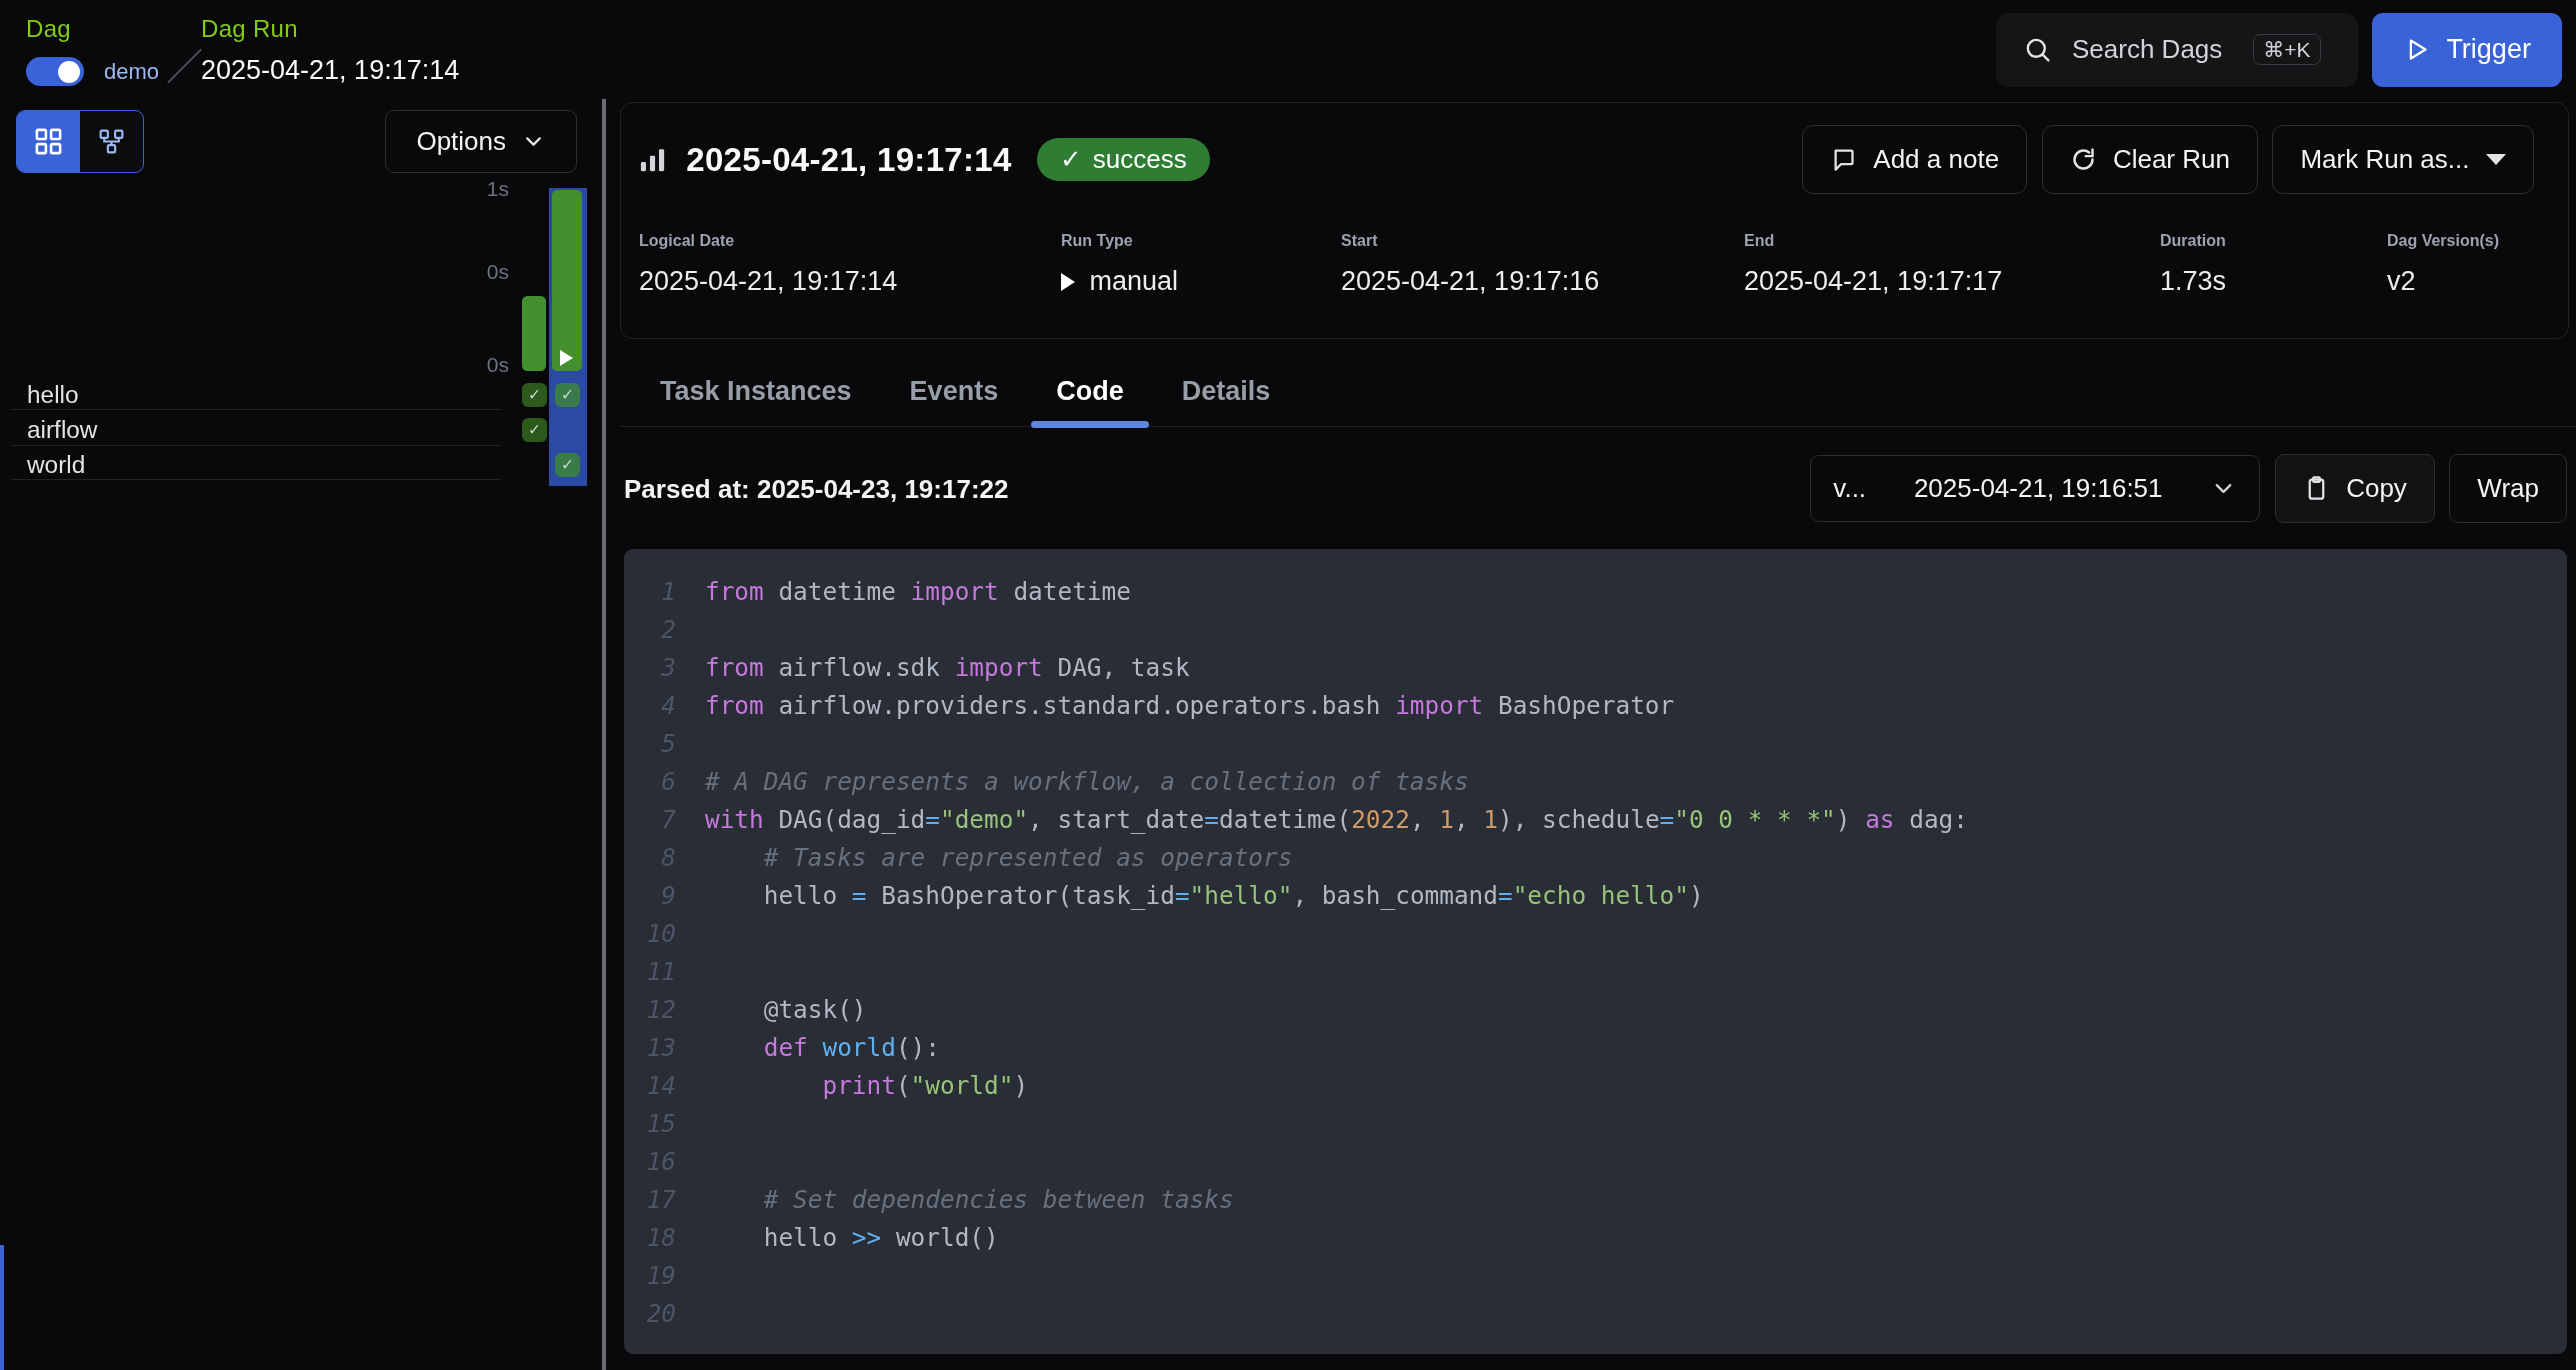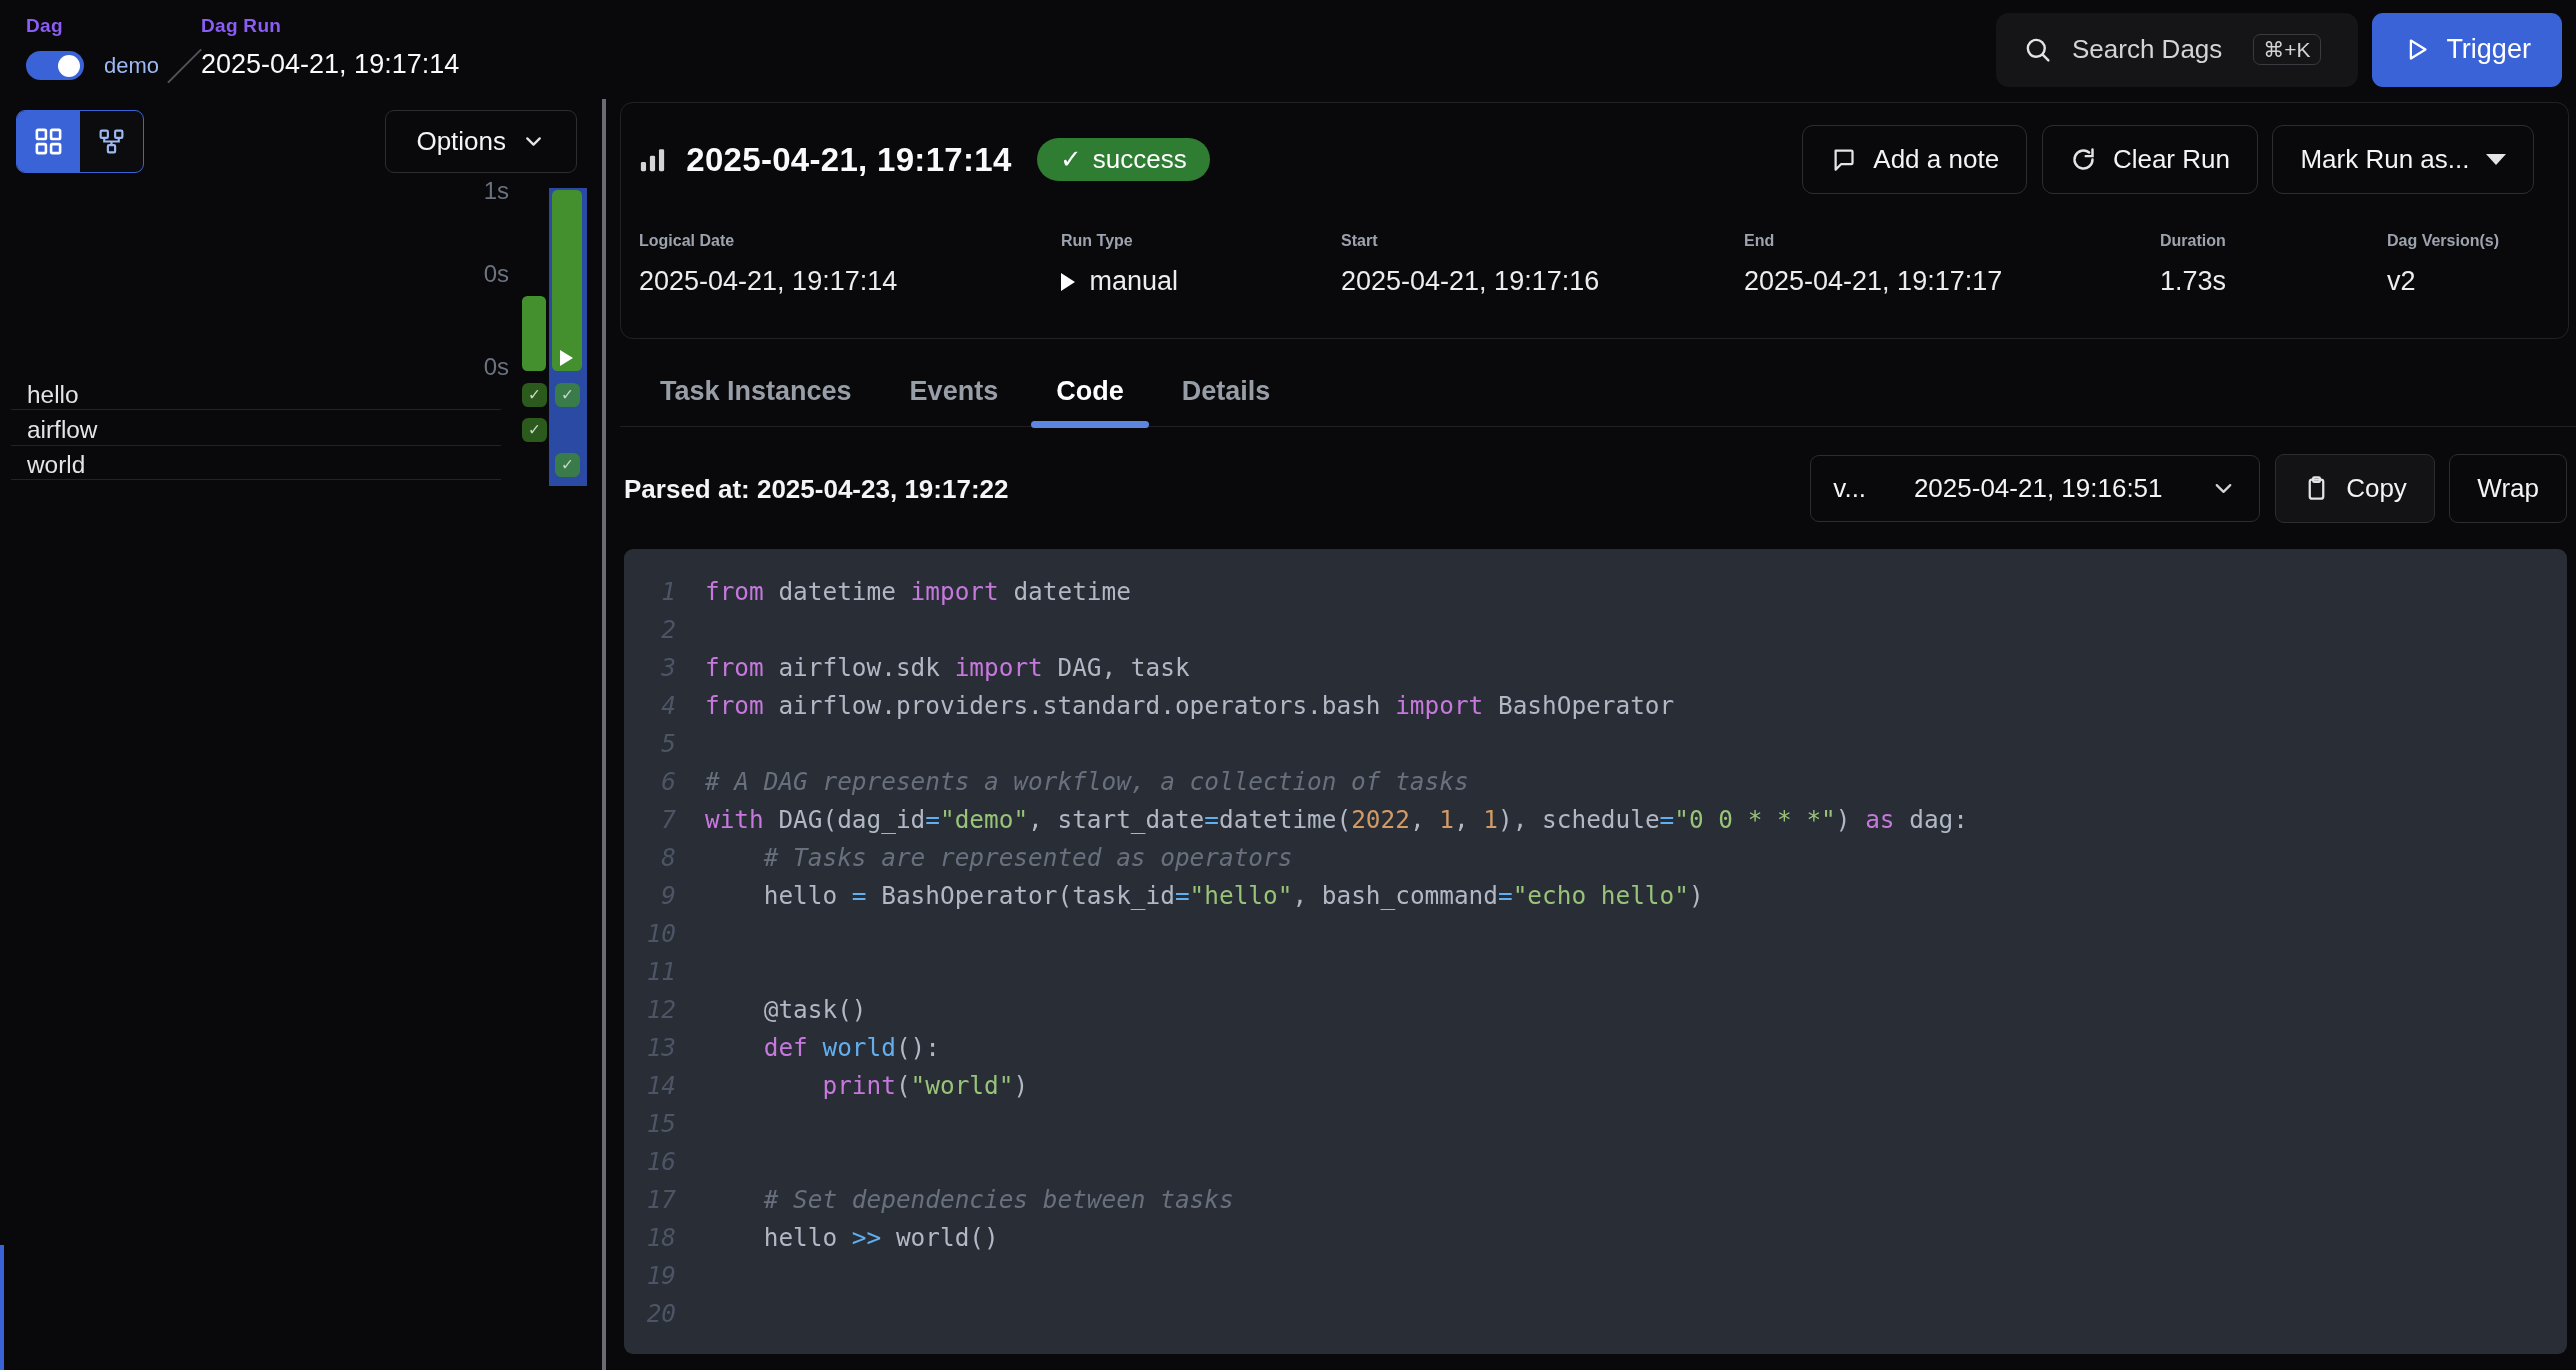--- a/index.html
+++ b/index.html
@@ -9,21 +9,21 @@
     font-family:"Liberation Sans","DejaVu Sans",sans-serif;
     color:#fafafa;
     overflow:hidden;
     position:relative;
   }
   svg { display:block; }
 
   
   .bc1 { position:absolute; left:26px; top:14.5px; }
   .bc2 { position:absolute; left:201px; top:14.5px; }
-  .bc-label { font-size:19px; font-weight:700; color:#8b5cf6; letter-spacing:0.3px; }
+  .bc-label { font-size:24px; font-weight:400; color:#84cc16; letter-spacing:0.3px; }
   .bc1-row { display:flex; align-items:center; gap:20px; margin-top:14.5px; }
   .toggle { width:58px; height:29px; border-radius:14.5px; background:#3b63d8; position:relative; }
   .toggle .knob { position:absolute; right:3.6px; top:3.6px; width:22px; height:22px; border-radius:50%; background:#fff; }
   .dag-link { font-size:22px; color:#9db9f2; }
   .bc-sep { position:absolute; left:161px; top:65px; width:47px; height:1.8px; background:#52525b; transform:rotate(-45deg); }
   .bc2-value { font-size:27px; color:#fafafa; margin-top:12.7px; }
 
   .search-btn { position:absolute; left:1996px; top:12.7px; width:362px; height:74px; background:#151518;
     border-radius:12.7px; display:flex; align-items:center; gap:20px; padding:0 27px; cursor:pointer; }
   .search-text { font-size:26px; color:#d4d4d8; }
@@ -37,21 +37,21 @@
 
   .seg { position:absolute; left:16.3px; top:110px; width:128px; height:63px; border:1.8px solid #3b63d8;
     border-radius:9px; display:flex; overflow:hidden; background:#0c0c0f; }
   .seg-cell { flex:1; display:flex; align-items:center; justify-content:center; cursor:pointer; }
   .seg-cell.active { background:#3b63d8; }
 
   .options-btn { position:absolute; left:385px; top:110px; width:192px; height:63px; border:1.8px solid #2c2c31;
     border-radius:9px; display:flex; align-items:center; justify-content:center; gap:14.5px;
     font-size:26px; color:#f4f4f5; background:transparent; cursor:pointer; }
 
-  .tick { position:absolute; left:434px; width:75px; text-align:right; font-size:24px; color:#6b7280; }
+  .tick { position:absolute; left:434px; width:75px; text-align:right; font-size:21px; color:#6b7280; }
   .bar-prev { position:absolute; left:522px; top:296px; width:24.4px; height:75px; background:#44902f; border-radius:5.4px; cursor:pointer; }
   .sel-col  { position:absolute; left:549px; top:188px; width:38px; height:298px; background:#2b4aa3; }
   .bar-sel  { position:absolute; left:552px; top:190px; width:30px; height:181px; background:#44902f; border-radius:5.4px; cursor:pointer; }
   .play-tri { position:absolute; left:560px; top:350px; width:0; height:0;
     border-left:13.6px solid #fff; border-top:8.1px solid transparent; border-bottom:8.1px solid transparent; }
 
   .task-row { position:absolute; left:27px; font-size:24.4px; color:#e4e4e7; }
   .task-sep { position:absolute; left:11px; width:490px; height:0.9px; background:#232327; }
   .ti-square { position:absolute; width:25px; height:23.5px; border-radius:6.3px; display:flex;
     align-items:center; justify-content:center; font-size:15.4px; color:#cdd8d0; cursor:pointer; }

